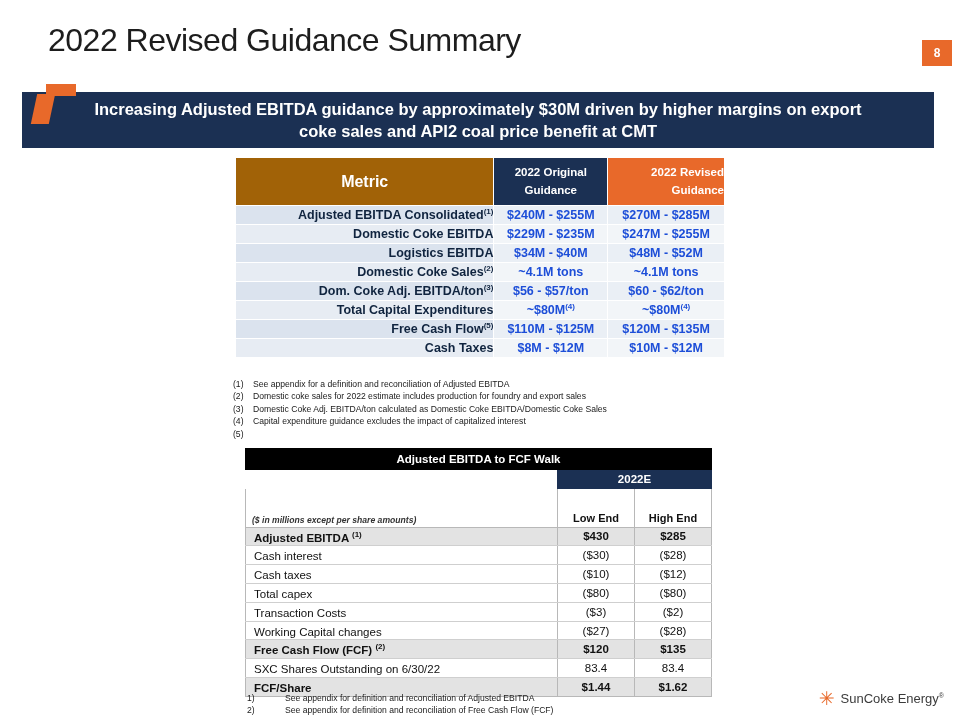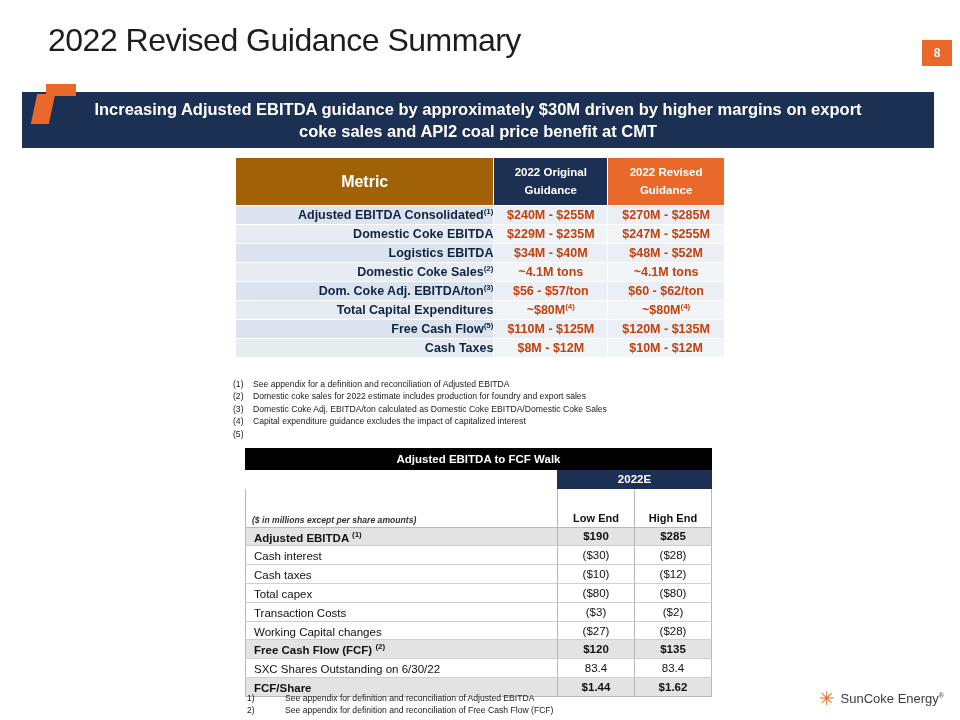--- a/index.html
+++ b/index.html
@@ -117,38 +117,38 @@
     text-align: center;
     line-height: 1.5;
     width: 113px;
     padding: 4px 4px;
   }
   .gt-head-rev {
     background: #e8692a;
     color: #ffffff;
     font-size: 11.5px;
     font-weight: 700;
-    text-align: center;
+    text-align: right;
     line-height: 1.5;
     width: 116px;
     padding: 4px 4px;
   }
   .gt-metric {
     background: #dde5ef;
     color: #10243f;
     font-weight: 700;
     font-size: 12.5px;
     text-align: right;
     padding: 3px 6px 3px 10px;
     height: 18px;
     border-color: #ffffff;
   }
   .gt-val {
     background: #eef2f7;
-    color: #c2410c;
+    color: #1d4ed8;
     font-weight: 700;
     font-size: 12.5px;
     text-align: center;
     padding: 3px 2px;
     border-color: #ffffff;
   }
   .gt-val.rev {
     background: #eef2f7;
   }
   .guidance-table tbody tr:nth-child(odd) .gt-metric { background: #dbe3ee; }
@@ -392,21 +392,21 @@
     </tr>
     <tr>
       <th class="fcf-units">($ in millions except per share amounts)</th>
       <th class="fcf-col-head">Low End</th>
       <th class="fcf-col-head">High End</th>
     </tr>
   </thead>
   <tbody>
     <tr class="shaded">
       <td class="fcf-label"><span>Adjusted EBITDA</span> <sup>(1)</sup></td>
-      <td class="fcf-num">$190</td>
+      <td class="fcf-num">$430</td>
       <td class="fcf-num">$285</td>
     </tr>
     <tr class="plain">
       <td class="fcf-label"><span>Cash interest</span><sup></sup></td>
       <td class="fcf-num">($30)</td>
       <td class="fcf-num">($28)</td>
     </tr>
     <tr class="plain">
       <td class="fcf-label"><span>Cash taxes</span><sup></sup></td>
       <td class="fcf-num">($10)</td>

